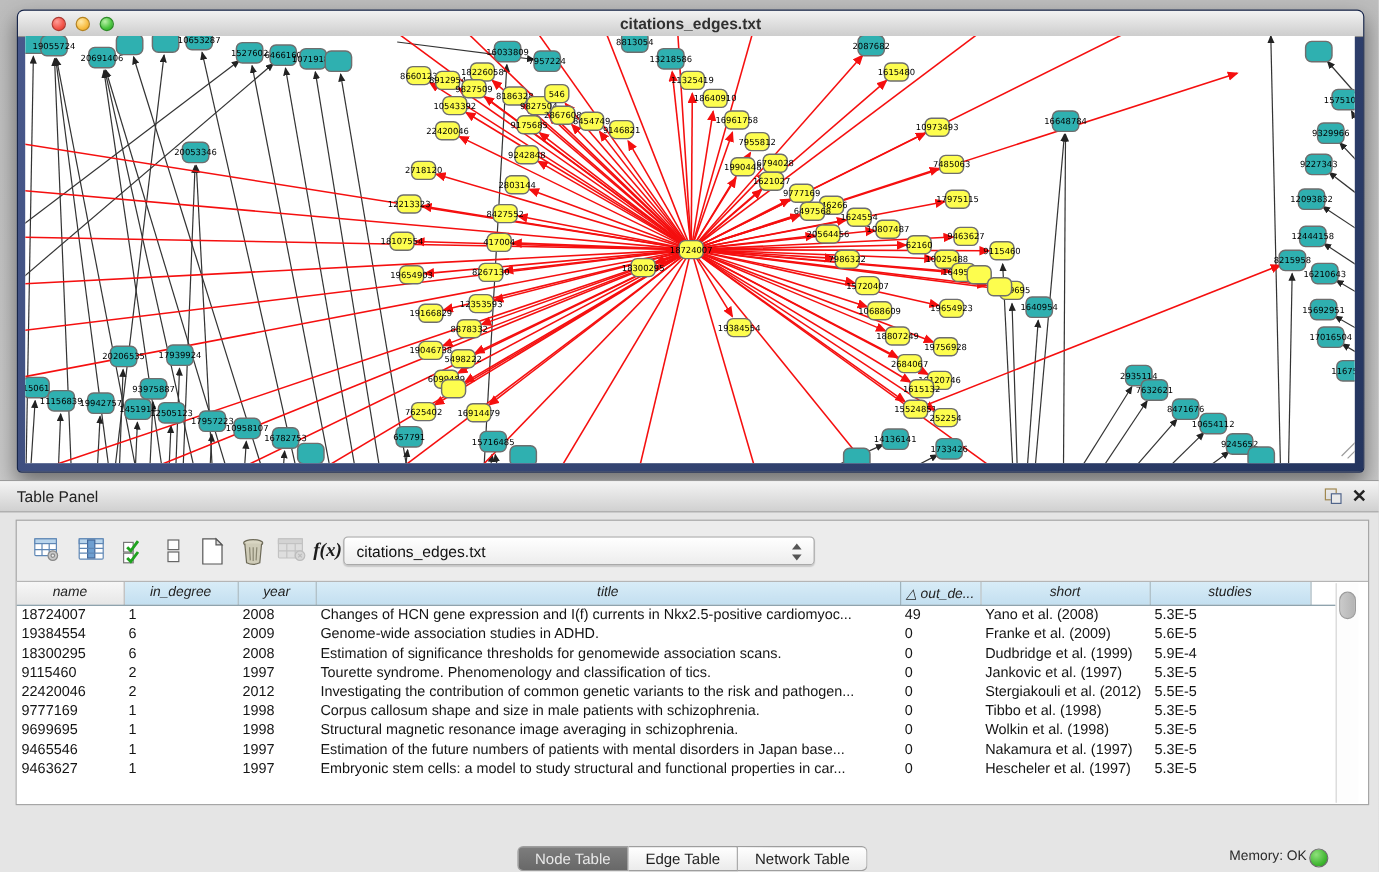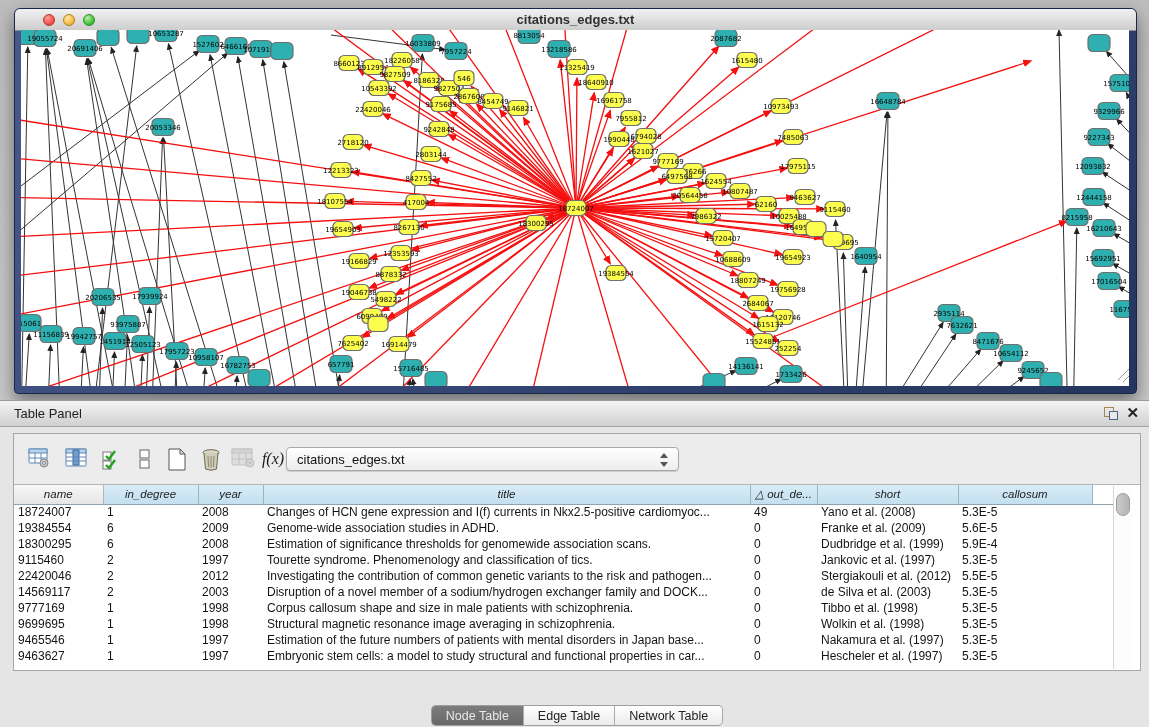--- a/index.html
+++ b/index.html
@@ -31,21 +31,21 @@
   #tp-float{position:absolute;right:31px;top:6px;width:14px;height:13px;cursor:pointer;}
   #tp-float .sq1{position:absolute;left:0;top:0;width:8px;height:8px;border:1px solid #a08850;}
   #tp-float .sq2{position:absolute;right:0;bottom:0;width:7px;height:7px;border:1px solid #51658a;background:#e9e9e9;}
   #tp-close{position:absolute;right:10px;top:3px;font-size:15px;font-weight:bold;color:#222;cursor:pointer;}
   #tp-body{position:absolute;left:13px;top:32px;width:1126px;height:236px;
     background:#ececec;border:1px solid #a6a6a6;}
   
   #tp-toolbar{position:absolute;left:0;top:0;right:0;height:48px;}
   .tbtn{position:absolute;top:12px;width:26px;height:26px;text-align:center;cursor:pointer;}
   .tbtn svg{display:block;margin:2px auto 0;}
-  #fx-btn{font-family:"Liberation Serif",serif;font-style:italic;font-weight:normal;font-size:16px;color:#1b1b1b;line-height:26px;}
+  #fx-btn{font-family:"Liberation Serif",serif;font-style:italic;font-weight:bold;font-size:16px;color:#1b1b1b;line-height:26px;}
   #combo{position:absolute;left:272px;top:13px;width:393px;height:24px;box-sizing:border-box;
     background:linear-gradient(180deg,#ffffff,#ededed);border:1px solid #a9a9a9;border-radius:4px;
     box-shadow:0 1px 1px rgba(0,0,0,.15);cursor:pointer;}
   #combo-text{position:absolute;left:10px;top:4px;font-size:13px;color:#111;}
   #combo-arrows{position:absolute;right:9px;top:4px;width:9px;height:16px;}
   #combo-arrows .up{position:absolute;top:1px;left:0;width:0;height:0;border-left:4.5px solid transparent;border-right:4.5px solid transparent;border-bottom:5px solid #555;}
   #combo-arrows .dn{position:absolute;bottom:1px;left:0;width:0;height:0;border-left:4.5px solid transparent;border-right:4.5px solid transparent;border-top:5px solid #555;}
   
   #table-area{position:absolute;left:0;top:50px;right:0;bottom:0;background:#fff;border-top:1px solid #b5b5b5;}
   table{border-collapse:collapse;table-layout:fixed;width:1099px;font-size:12px;}
@@ -595,21 +595,21 @@
             <col style="width: 21px;">
           </colgroup>
           <thead>
             <tr>
               <th class="plain">name</th>
               <th class="">in_degree</th>
               <th class="">year</th>
               <th class="">title</th>
               <th class="">△ out_de...</th>
               <th class="">short</th>
-              <th class="">callosum</th>
+              <th class="">studies</th>
               <th class="filler"></th>
             </tr>
           </thead>
           <tbody>
             <tr>
               <td>18724007</td>
               <td>1</td>
               <td>2008</td>
               <td>Changes of HCN gene expression and I(f) currents in Nkx2.5-positive cardiomyoc...</td>
               <td>49</td>
@@ -648,30 +648,20 @@
               <td></td>
             </tr>
             <tr>
               <td>22420046</td>
               <td>2</td>
               <td>2012</td>
               <td>Investigating the contribution of common genetic variants to the risk and pathogen...</td>
               <td>0</td>
               <td>Stergiakouli et al. (2012)</td>
               <td>5.5E-5</td>
-              <td></td>
-            </tr>
-            <tr>
-              <td>14569117</td>
-              <td>2</td>
-              <td>2003</td>
-              <td>Disruption of a novel member of a sodium/hydrogen exchanger family and DOCK...</td>
-              <td>0</td>
-              <td>de Silva et al. (2003)</td>
-              <td>5.3E-5</td>
               <td></td>
             </tr>
             <tr>
               <td>9777169</td>
               <td>1</td>
               <td>1998</td>
               <td>Corpus callosum shape and size in male patients with schizophrenia.</td>
               <td>0</td>
               <td>Tibbo et al. (1998)</td>
               <td>5.3E-5</td>
@@ -710,13 +700,17 @@
           </tbody>
         </table>
       <div id="vscroll">
         <div id="vthumb"></div>
       </div>
     </div>
 
     <div id="tabs"><span class="seg active">Node Table</span><span class="seg">Edge Table</span><span class="seg">Network Table</span></div>
   </div>
 
+  <div id="statusbar">
+    <span id="mem-label">Memory: OK</span>
+    <span id="mem-dot"></span>
+  </div>
 </div>
 
 </body></html>

